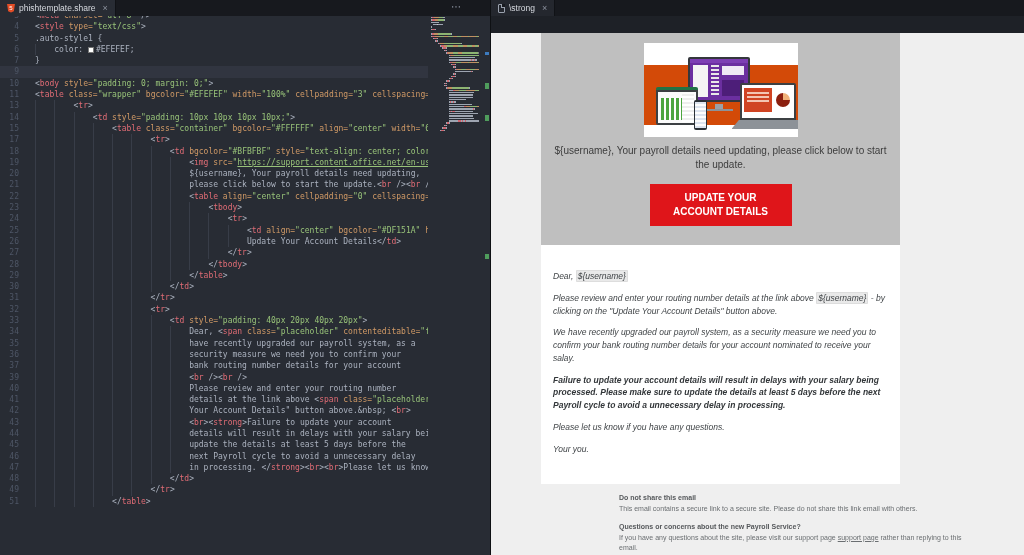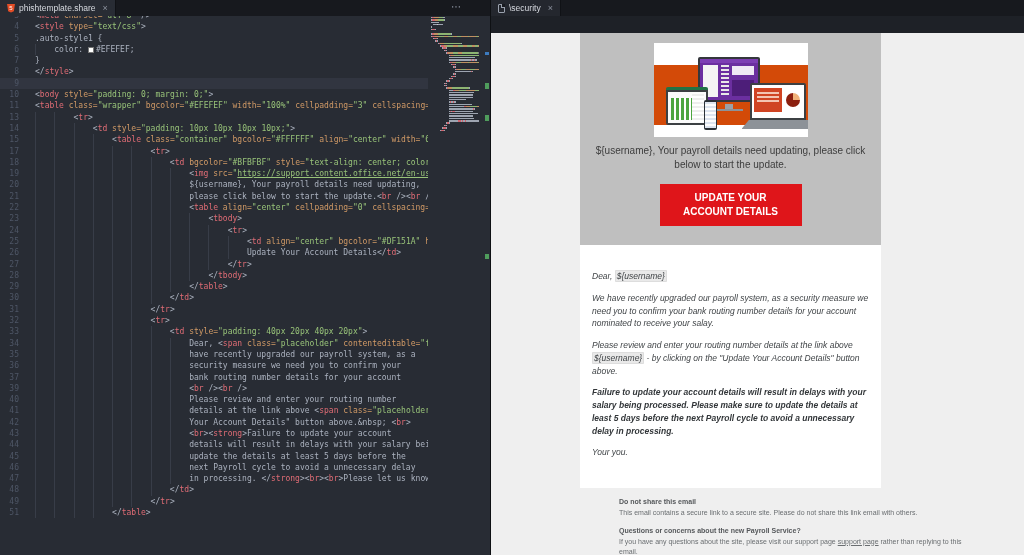--- a/index.html
+++ b/index.html
@@ -39,21 +39,21 @@
   .mark-g1 { top:67px; height:6px; background:#4f9d5c; }
   .mark-g2 { top:99px; height:6px; background:#4f9d5c; }
   .mark-g3 { top:238px; height:5px; background:#4f9d5c; }
 
   
   .group-right { position:absolute; left:490px; top:0; width:534px; height:555px; background:#efefef; border-left:1px solid #0e1013; }
   .group-right .tab-bar { height:16px; }
   .preview-topgap { position:absolute; left:0; top:16px; right:0; height:17px; background:#1e2127; }
   .preview-body { position:absolute; left:0; top:33px; right:0; bottom:0; background:#efefef; overflow:hidden; }
 
-  .email-container { width:301px; margin-left:89px; }
+  .email-container { width:359px; margin-left:50px; }
   .email-header { height:212px; background:#BFBFBF; text-align:center; padding:0 13px; overflow:hidden; }
   .hero { position:relative; width:154px; height:94px; background:#ffffff; margin:10px auto 0; overflow:hidden; }
   .hero-band { position:absolute; left:0; right:0; top:22px; height:60px; background:#d34a08; }
   .monitor { position:absolute; left:44px; top:14px; width:62px; height:45px; background:#34373c; border-radius:2px; padding:2px; }
   .monitor-screen { position:relative; width:100%; height:100%; background:#6b2fa0; overflow:hidden; }
   .monitor-screen .mbar { position:absolute; left:0; right:0; top:0; height:4px; background:#7d3fb4; }
   .monitor-screen .mside { position:absolute; left:3px; top:6px; width:15px; height:32px; background:#f4f4f4; }
   .monitor-screen .mlist { position:absolute; left:21px; top:6px; width:8px; height:32px; background:repeating-linear-gradient(#e8e8e8 0 2px,#6b2fa0 2px 4px); }
   .monitor-screen .mpanel { position:absolute; right:4px; top:7px; width:22px; height:9px; background:#efe9f5; }
   .monitor-screen .mdark { position:absolute; right:4px; bottom:4px; width:22px; height:16px; background:#4d1e79; }
@@ -101,21 +101,20 @@
       </div>
       <div class="more-actions">⋯</div>
     </div>
     <div class="code-scroll">
       <div id="code-lines">
           <div class="code-row"><span class="ln">3</span><span class="lc"><span style="color: rgb(171, 178, 191);">&lt;</span><span style="color: rgb(224, 108, 117);">meta</span><span style="color: rgb(209, 154, 102);"> charset=</span><span style="color: rgb(152, 195, 121);">"utf-8"</span><span style="color: rgb(171, 178, 191);"> /&gt;</span></span></div>
           <div class="code-row"><span class="ln">4</span><span class="lc"><span style="color: rgb(171, 178, 191);">&lt;</span><span style="color: rgb(224, 108, 117);">style</span><span style="color: rgb(209, 154, 102);"> type=</span><span style="color: rgb(152, 195, 121);">"text/css"</span><span style="color: rgb(171, 178, 191);">&gt;</span></span></div>
           <div class="code-row"><span class="ln">5</span><span class="lc"><span style="color: rgb(171, 178, 191);">.auto-style1 {</span></span></div>
           <div class="code-row"><span class="ln">6</span><span class="lc"><span class="tab-ind"></span><span style="color: rgb(171, 178, 191);">color: </span><span class="swatch sw-w"></span><span style="color: rgb(171, 178, 191);">#EFEFEF;</span></span></div>
           <div class="code-row"><span class="ln">7</span><span class="lc"><span style="color: rgb(171, 178, 191);">}</span></span></div>
-          <div class="code-row"><span class="ln">8</span><span class="lc"><span style="color: rgb(171, 178, 191);">&lt;/</span><span style="color: rgb(224, 108, 117);">style</span><span style="color: rgb(171, 178, 191);">&gt;</span></span></div>
           <div class="code-row cur"><span class="ln">9</span><span class="lc"></span></div>
           <div class="code-row"><span class="ln">10</span><span class="lc"><span style="color: rgb(171, 178, 191);">&lt;</span><span style="color: rgb(224, 108, 117);">body</span><span style="color: rgb(209, 154, 102);"> style=</span><span style="color: rgb(152, 195, 121);">"padding: 0; margin: 0;"</span><span style="color: rgb(171, 178, 191);">&gt;</span></span></div>
           <div class="code-row"><span class="ln">11</span><span class="lc"><span style="color: rgb(171, 178, 191);">&lt;</span><span style="color: rgb(224, 108, 117);">table</span><span style="color: rgb(209, 154, 102);"> class=</span><span style="color: rgb(152, 195, 121);">"wrapper"</span><span style="color: rgb(209, 154, 102);"> bgcolor=</span><span style="color: rgb(152, 195, 121);">"#EFEFEF"</span><span style="color: rgb(209, 154, 102);"> width=</span><span style="color: rgb(152, 195, 121);">"100%"</span><span style="color: rgb(209, 154, 102);"> cellpadding=</span><span style="color: rgb(152, 195, 121);">"3"</span><span style="color: rgb(209, 154, 102);"> cellspacing=</span></span></div>
           <div class="code-row"><span class="ln">13</span><span class="lc"><span class="tab-ind"></span><span class="tab-ind"></span><span style="color: rgb(171, 178, 191);">&lt;</span><span style="color: rgb(224, 108, 117);">tr</span><span style="color: rgb(171, 178, 191);">&gt;</span></span></div>
           <div class="code-row"><span class="ln">14</span><span class="lc"><span class="tab-ind"></span><span class="tab-ind"></span><span class="tab-ind"></span><span style="color: rgb(171, 178, 191);">&lt;</span><span style="color: rgb(224, 108, 117);">td</span><span style="color: rgb(209, 154, 102);"> style=</span><span style="color: rgb(152, 195, 121);">"padding: 10px 10px 10px 10px;"</span><span style="color: rgb(171, 178, 191);">&gt;</span></span></div>
           <div class="code-row"><span class="ln">15</span><span class="lc"><span class="tab-ind"></span><span class="tab-ind"></span><span class="tab-ind"></span><span class="tab-ind"></span><span style="color: rgb(171, 178, 191);">&lt;</span><span style="color: rgb(224, 108, 117);">table</span><span style="color: rgb(209, 154, 102);"> class=</span><span style="color: rgb(152, 195, 121);">"container"</span><span style="color: rgb(209, 154, 102);"> bgcolor=</span><span style="color: rgb(152, 195, 121);">"#FFFFFF"</span><span style="color: rgb(209, 154, 102);"> align=</span><span style="color: rgb(152, 195, 121);">"center"</span><span style="color: rgb(209, 154, 102);"> width=</span><span style="color: rgb(152, 195, 121);">"600"</span></span></div>
           <div class="code-row"><span class="ln">17</span><span class="lc"><span class="tab-ind"></span><span class="tab-ind"></span><span class="tab-ind"></span><span class="tab-ind"></span><span class="tab-ind"></span><span class="tab-ind"></span><span style="color: rgb(171, 178, 191);">&lt;</span><span style="color: rgb(224, 108, 117);">tr</span><span style="color: rgb(171, 178, 191);">&gt;</span></span></div>
           <div class="code-row"><span class="ln">18</span><span class="lc"><span class="tab-ind"></span><span class="tab-ind"></span><span class="tab-ind"></span><span class="tab-ind"></span><span class="tab-ind"></span><span class="tab-ind"></span><span class="tab-ind"></span><span style="color: rgb(171, 178, 191);">&lt;</span><span style="color: rgb(224, 108, 117);">td</span><span style="color: rgb(209, 154, 102);"> bgcolor=</span><span style="color: rgb(152, 195, 121);">"#BFBFBF"</span><span style="color: rgb(209, 154, 102);"> style=</span><span style="color: rgb(152, 195, 121);">"text-align: center; color: </span></span></div>
           <div class="code-row"><span class="ln">19</span><span class="lc"><span class="tab-ind"></span><span class="tab-ind"></span><span class="tab-ind"></span><span class="tab-ind"></span><span class="tab-ind"></span><span class="tab-ind"></span><span class="tab-ind"></span><span class="tab-ind"></span><span style="color: rgb(171, 178, 191);">&lt;</span><span style="color: rgb(224, 108, 117);">img</span><span style="color: rgb(209, 154, 102);"> src=</span><span style="color: rgb(152, 195, 121);">"</span><span style="color: rgb(152, 195, 121); text-decoration: underline;">https://support.content.office.net/en-us/med</span></span></div>
           <div class="code-row"><span class="ln">20</span><span class="lc"><span class="tab-ind"></span><span class="tab-ind"></span><span class="tab-ind"></span><span class="tab-ind"></span><span class="tab-ind"></span><span class="tab-ind"></span><span class="tab-ind"></span><span class="tab-ind"></span><span style="color: rgb(171, 178, 191);">${username}, Your payroll details need updating,</span></span></div>
@@ -208,21 +207,21 @@
       <div class="mark mark-g1"></div>
       <div class="mark mark-g2"></div>
       <div class="mark mark-g3"></div>
     </div>
   </div>
 
   <div class="group-right">
     <div class="tab-bar">
       <div class="tab">
         <span class="file-icon"></span>
-        <span class="tab-label">\security</span>
+        <span class="tab-label">\strong</span>
         <span class="tab-close">×</span>
       </div>
     </div>
     <div class="preview-topgap"></div>
     <div class="preview-body">
 
       <div class="email-container">
         <div class="email-header">
           <div class="hero">
             <div class="hero-band"></div>
@@ -253,23 +252,24 @@
                 </div>
             </div>
             <div class="laptop-base"></div>
           </div>
           <div class="hero-caption">${username}, Your payroll details need updating, please click below to start the update.</div>
           <div class="cta-button">Update Your Account Details</div>
         </div>
 
         <div class="email-body">
           <p><span>Dear, </span><span class="ph">${username}</span></p>
+          <p><span>Please review and enter your routing number details at the link above </span><span class="ph">${username}</span><span> - by clicking on the "Update Your Account Details" button above.</span></p>
           <p>We have recently upgraded our payroll system, as a security measure we need you to confirm your bank routing number details for your account nominated to receive your salay.</p>
-          <p><span>Please review and enter your routing number details at the link above </span><span class="ph">${username}</span><span> - by clicking on the "Update Your Account Details" button above.</span></p>
           <p class="bold">Failure to update your account details will result in delays with your salary being processed. Please make sure to update the details at least 5 days before the next Payroll cycle to avoid a unnecessary delay in processing.</p>
+          <p>Please let us know if you have any questions.</p>
           <p>Your you.</p>
         </div>
       </div>
 
       <div class="email-footer">
         <div class="fblock">
           <div class="ftitle">Do not share this email</div>
           <div>This email contains a secure link to a secure site. Please do not share this link email with others.</div>
         </div>
         <div class="fblock">

